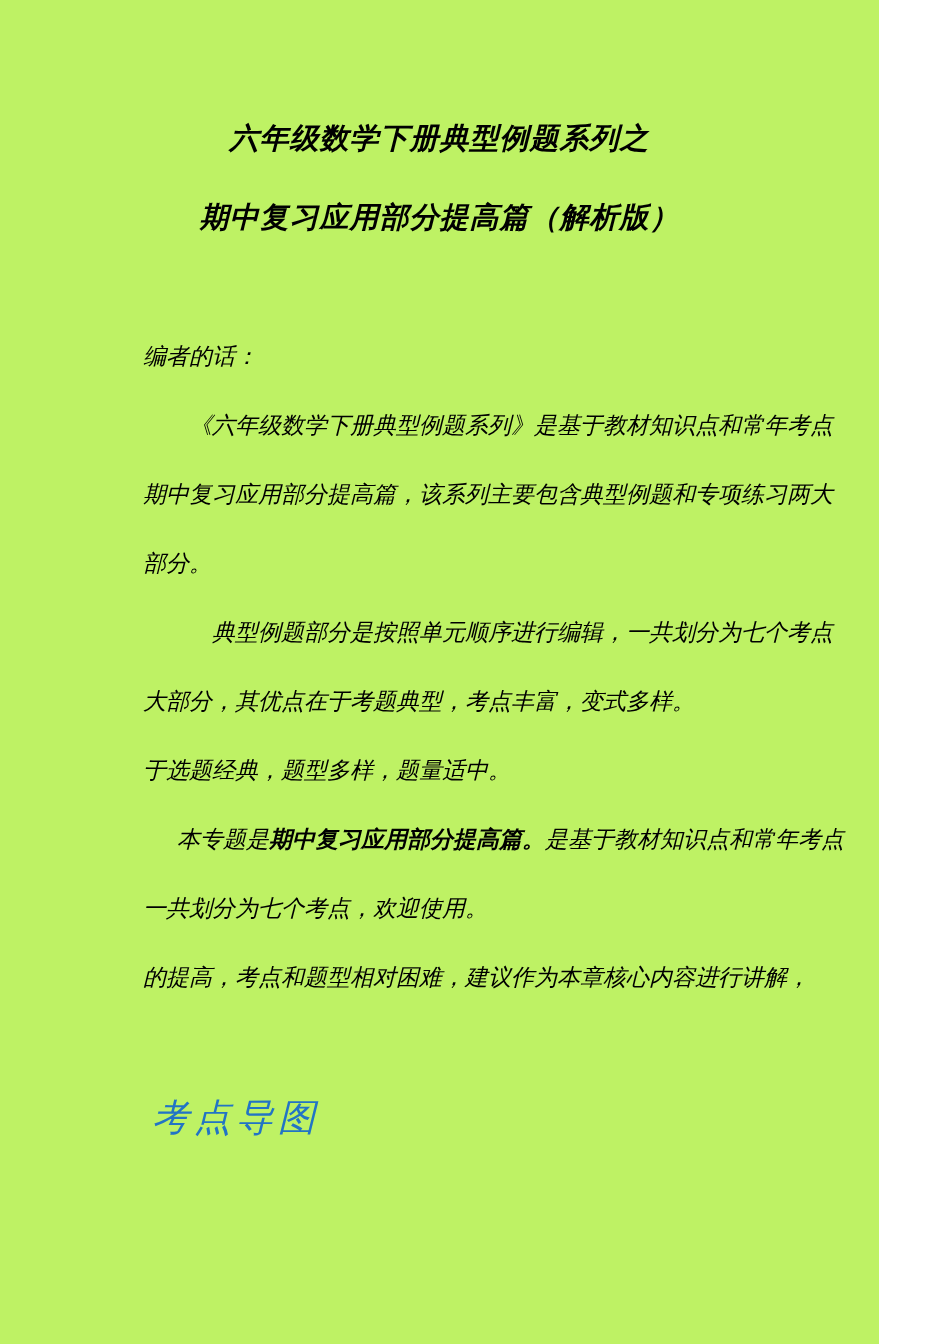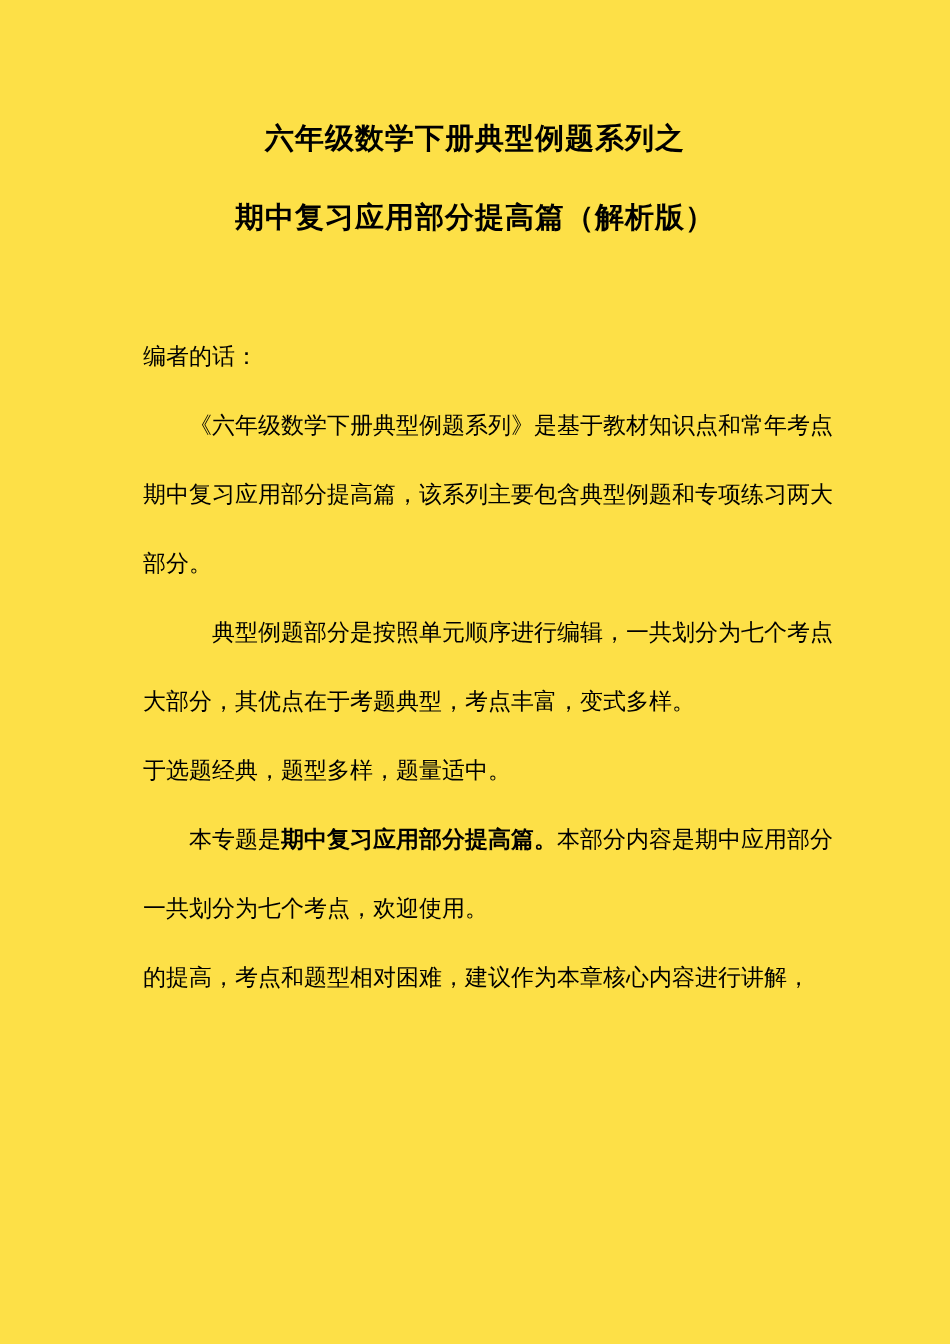--- a/index.html
+++ b/index.html
@@ -2,26 +2,27 @@
 <html style="--accent-blue: #2274C5;"><head>
 <meta charset="utf-8">
 <style>
   html, body {
     margin: 0;
     padding: 0;
     background: #ffffff;
   }
   .page {
     position: relative;
-    width: 950px;
+    width: 879px;
     height: 1344px;
-    background: #fde047;
+    background: #bef264;
     color: #000000;
     font-family: "Liberation Sans", "DejaVu Sans", sans-serif;
     overflow: hidden;
+    font-style: italic;
   }
   .doc-title {
     position: absolute;
     left: 0;
     width: 100%;
     text-align: center;
     font-weight: bold;
     font-size: 29px;
     line-height: 34px;
     letter-spacing: 1px;
@@ -69,19 +70,20 @@
   <div class="doc-title title-2">期中复习应用部分提高篇（解析版）</div>
 
   <div class="body-text">
       <div class="line"><span>编者的话：</span></div>
       <div class="line indent"><span>《六年级数学下册典型例题系列》是基于教材知识点和常年考点</span></div>
       <div class="line"><span>期中复习应用部分提高篇，该系列主要包含典型例题和专项练习两大</span></div>
       <div class="line"><span>部分。</span></div>
       <div class="line indent"><span>典型例题部分是按照单元顺序进行编辑，一共划分为七个考点</span></div>
       <div class="line"><span>大部分，其优点在于考题典型，考点丰富，变式多样。</span></div>
       <div class="line"><span>于选题经典，题型多样，题量适中。</span></div>
-      <div class="line indent"><span>本专题是</span><span class="bold">期中复习应用部分提高篇。</span><span>本部分内容是期中应用部分</span></div>
+      <div class="line indent"><span>本专题是</span><span class="bold">期中复习应用部分提高篇。</span><span>是基于教材知识点和常年考点</span></div>
       <div class="line"><span>一共划分为七个考点，欢迎使用。</span></div>
       <div class="line"><span>的提高，考点和题型相对困难，建议作为本章核心内容进行讲解，</span></div>
     </div>
 
+  <div class="section-heading">考点导图</div>
 
 </div>
 
 </body></html>

